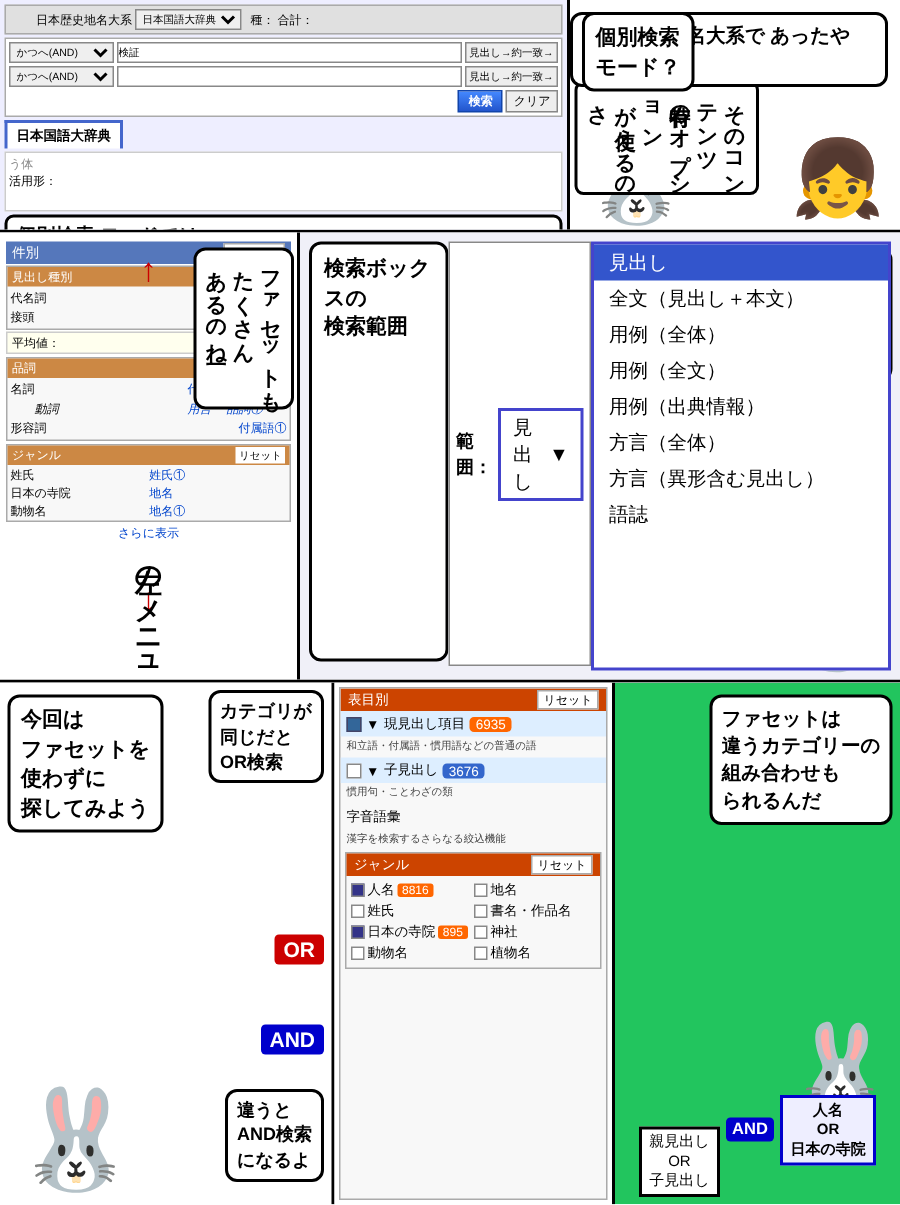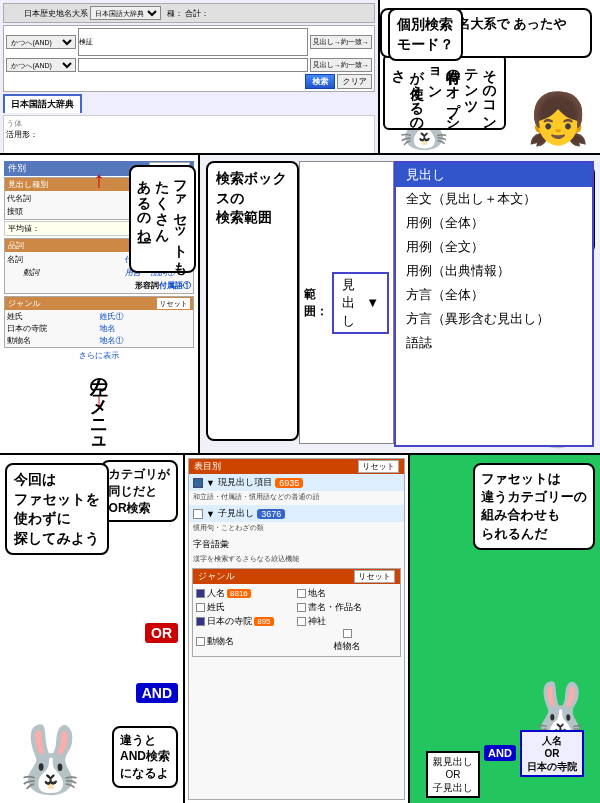--- a/index.html
+++ b/index.html
@@ -107,21 +107,21 @@
         <select style="font-size:7px; height:14px; border:1px solid #888;">
           <option>日本国語大辞典</option>
         </select>
         <span style="font-size:8px; margin-left:4px;">種：</span>
         <span style="font-size:8px;">合計：</span>
       </div>
 
       <div style="background:#fff; border:1px solid #aaa; padding:2px; margin-bottom:2px;">
         <div style="display:flex; align-items:center; gap:2px; margin-bottom:2px;">
           <select style="font-size:7px; height:14px; border:1px solid #888; width:70px;"><option>かつへ(AND)</option></select>
-          <input style="flex: 1 1 0%; height: 28px; border: 1px solid rgb(136, 136, 136); font-size: 7px;" value="検証">
+          <input style="flex: 1 1 0%; height: 14px; border: 1px solid rgb(136, 136, 136); font-size: 7px;" value="検証">
           <button style="font-size:7px; padding:0 2px; height:14px; background:#eee; border:1px solid #888;">見出し→約一致→</button>
         </div>
         <div style="display:flex; align-items:center; gap:2px;">
           <select style="font-size:7px; height:14px; border:1px solid #888; width:70px;"><option>かつへ(AND)</option></select>
           <input style="flex: 1 1 0%; height: 14px; border: 1px solid rgb(136, 136, 136); font-size: 7px;" value="">
           <button style="font-size:7px; padding:0 2px; height:14px; background:#eee; border:1px solid #888;">見出し→約一致→</button>
         </div>
         <div style="display:flex; justify-content:flex-end; gap:2px; margin-top:2px;">
           <button style="font-size:8px; padding:1px 6px; background:linear-gradient(#4488ff,#2255cc); color:#fff; border:1px solid #1144aa; font-weight:bold;">検索</button>
           <button style="font-size:8px; padding:1px 4px; background:#eee; border:1px solid #888;">クリア</button>
@@ -211,21 +211,21 @@
                   <span style="color:#0044cc;">付属語①</span>
                 </span>
             </div>
             <div style="display:flex; justify-content:space-between; padding:1px 16px;font-style:italic;">
               <span>動詞</span>
               <span style="display:flex; gap:10px;">
                   <span style="color:#0044cc;">用言</span>
                   <span style="color:#0044cc;">品詞①</span>
                 </span>
             </div>
-            <div style="display:flex; justify-content:flex-end; padding:1px 0;font-weight:bold;">
+            <div style="display:flex; justify-content:space-between; padding:1px 0;">
               <span>形容詞</span>
               <span style="color:#0044cc;">付属語①</span>
             </div>
           </div>
         </div>
 
         <div style="border:1px solid #aaa; background:#f8f8f8; margin-top:2px;">
           <div style="background:#cc8844; color:#fff; padding:1px 3px; font-size:8px; display:flex; justify-content:space-between;">
             <span>ジャンル</span>
             <button style="font-size:7px; background:#fff; border:none; padding:0 2px;">リセット</button>
@@ -285,21 +285,21 @@
       </div>
 
       <div style="position:absolute; bottom:2px; right:5px; font-size:60px;">🐰</div>
 
     </div>
 
   </div>
 
   <div class="row3" style="flex:1; display:flex; border-top:0; height:348px; overflow:hidden;">
 
-    <div class="panel-left3" style="width:185px; border-right:2px solid #000; background:#fff; position:relative; overflow:hidden; padding:4px;">
+    <div class="panel-left3" style="width:223px; border-right:2px solid #000; background:#fff; position:relative; overflow:hidden; padding:4px;">
 
       <div style="background:#fff; border:2px solid #000; border-radius:8px; padding:5px 7px; font-size:14px; font-weight:bold; line-height:1.4; position:absolute; top:8px; left:5px; z-index:5;">
         <span>今回は<br>ファセットを<br>使わずに<br>探してみよう</span>
       </div>
 
       <div style="position:absolute; bottom:5px; left:10px; font-size:65px;">🐰</div>
 
       <div style="position:absolute; top:5px; right:5px; background:#fff; border:2px solid #000; border-radius:8px; padding:4px 6px; font-size:12px; font-weight:bold; line-height:1.4;">
         <span>カテゴリが<br>同じだと<br>OR検索</span>
       </div>
@@ -375,21 +375,21 @@
                 <span style="background:#ff6600; color:#fff; border-radius:2px; padding:0 3px; font-size:8px;">895</span>
               </div>
               <div style="display:flex; align-items:center; gap:2px; font-size:9px;">
                 <span style="width:9px; height:9px; border:1px solid #888; background:#fff; display:inline-block;"></span>
                 <span>神社</span>
               </div>
               <div style="display:flex; align-items:center; gap:2px; font-size:9px;">
                 <span style="width:9px; height:9px; border:1px solid #888; background:#fff; display:inline-block;"></span>
                 <span>動物名</span>
               </div>
-              <div style="display:flex; align-items:center; gap:2px; font-size:9px;flex-direction:column;">
+              <div style="display:flex; align-items:center; gap:2px; font-size:9px;">
                 <span style="width:9px; height:9px; border:1px solid #888; background:#fff; display:inline-block;"></span>
                 <span>植物名</span>
               </div>
             </div>
           </div>
 
         </div>
 
         <div style="width:192px; background:#22c55e; border-left:2px solid #000; position:relative; overflow:hidden; display:flex; flex-direction:column; align-items:center; justify-content:center;">
 

